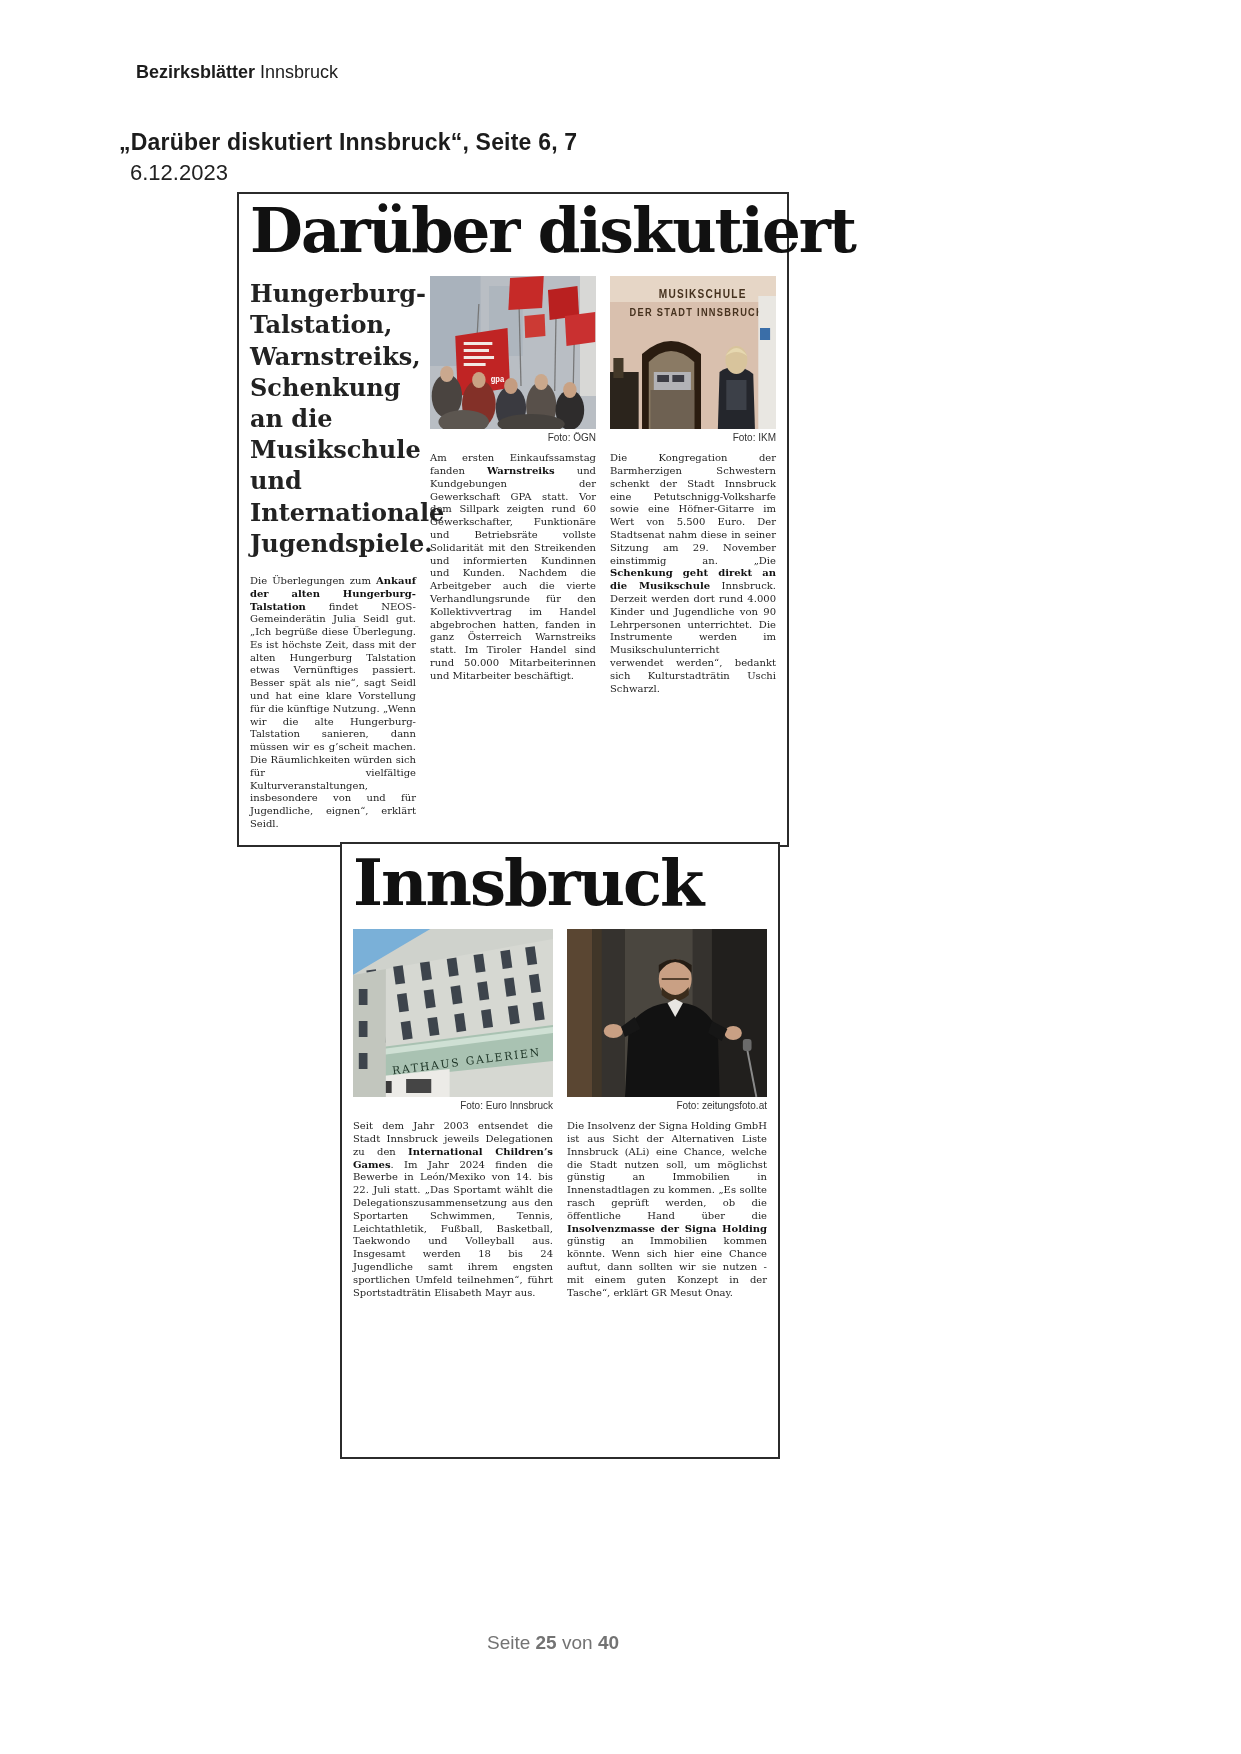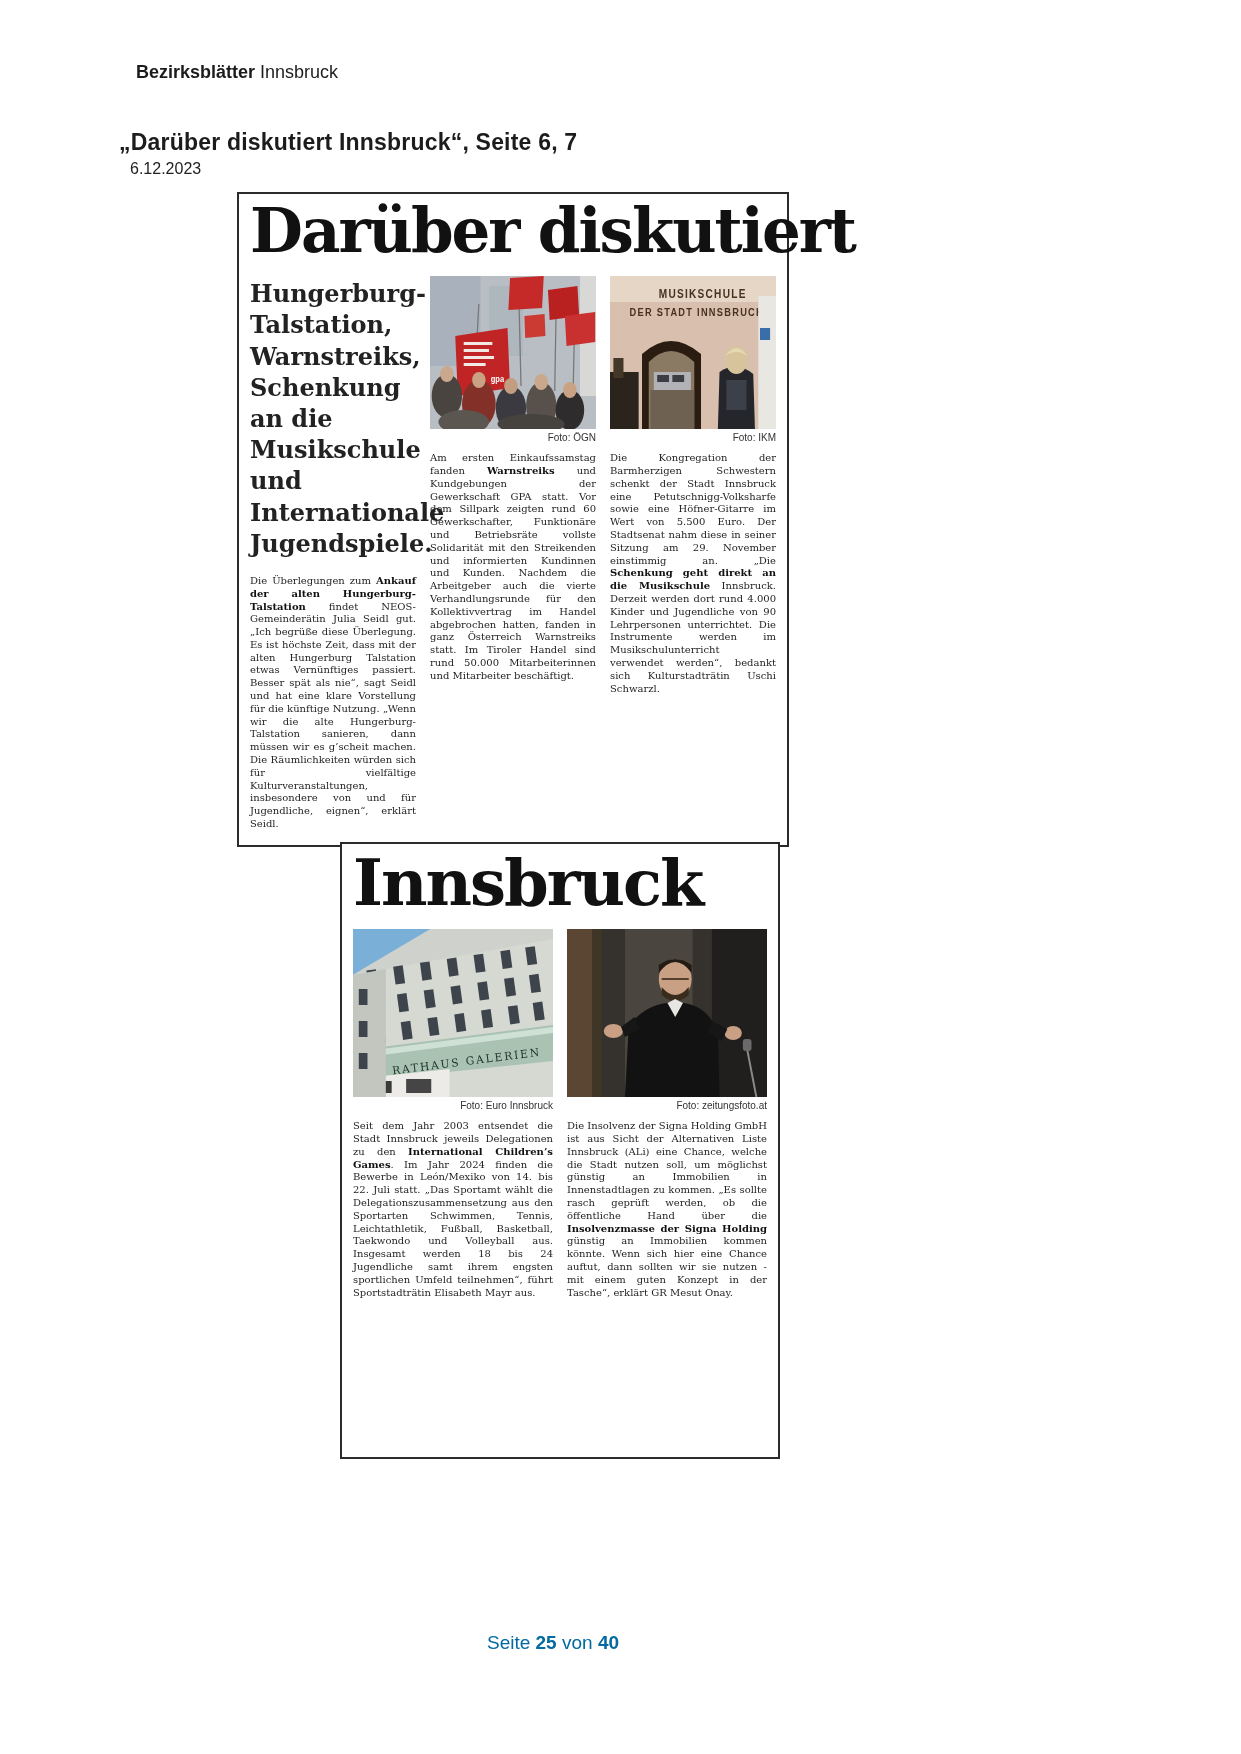--- a/index.html
+++ b/index.html
@@ -3,21 +3,21 @@
 <meta charset="utf-8">
 <style>
   html,body{margin:0;padding:0;background:#fff;}
   .page{position:relative;width:1241px;height:1754px;background:#ffffff;overflow:hidden;
         font-family:"Liberation Sans",sans-serif;color:#1c1c1c;}
 
   
   .doc-header{position:absolute;left:130px;top:62px;font-size:18px;margin-left:6px;}
   .doc-header .brand-bold{font-weight:bold;}
   .doc-title{position:absolute;left:119px;top:129px;font-size:23px;font-weight:bold;letter-spacing:.2px;}
-  .doc-date{position:absolute;left:130px;top:160px;font-size:16px;color:#222;}
+  .doc-date{position:absolute;left:130px;top:160px;font-size:22px;color:#222;}
 
   
   .clipping{position:absolute;background:#fff;border:2px solid #2b2b2b;box-sizing:border-box;
             padding:6px 11px 14px 11px;}
   .clip1{left:237px;top:192px;width:552px;min-height:630px;}
   .clip2{left:340px;top:842px;width:440px;min-height:617px;}
 
   .headline{font-family:"DejaVu Serif","Liberation Serif",serif;font-weight:bold;color:#111;
             line-height:1.02;letter-spacing:-2px;white-space:nowrap;}
   .clip1 .headline{font-size:61px;}
@@ -31,21 +31,21 @@
              text-align:justify;color:#1e1e1e;hyphens:auto;-webkit-hyphens:auto;}
   .body-text b{font-weight:bold;color:#111;}
 
   .photo{display:block;width:100%;background:#ccc;}
   .clip1 .photo{height:153px;}
   .clip2 .photo{height:168px;}
   .credit{font-family:"Liberation Sans",sans-serif;font-size:10px;color:#333;
           text-align:right;margin:3px 0 9px 0;}
 
   
-  .page-footer{position:absolute;left:0;top:1632px;width:1106px;text-align:center;font-size:19px;color:#0369a1;}
+  .page-footer{position:absolute;left:0;top:1632px;width:1106px;text-align:center;font-size:19px;color:#737373;}
   .page-footer b{font-weight:bold;}
 </style>
 </head>
 <body>
 
 <div class="page">
 
   <div class="doc-header">
     <span class="brand-bold">Bezirksblätter</span><span> Innsbruck</span>
   </div>

